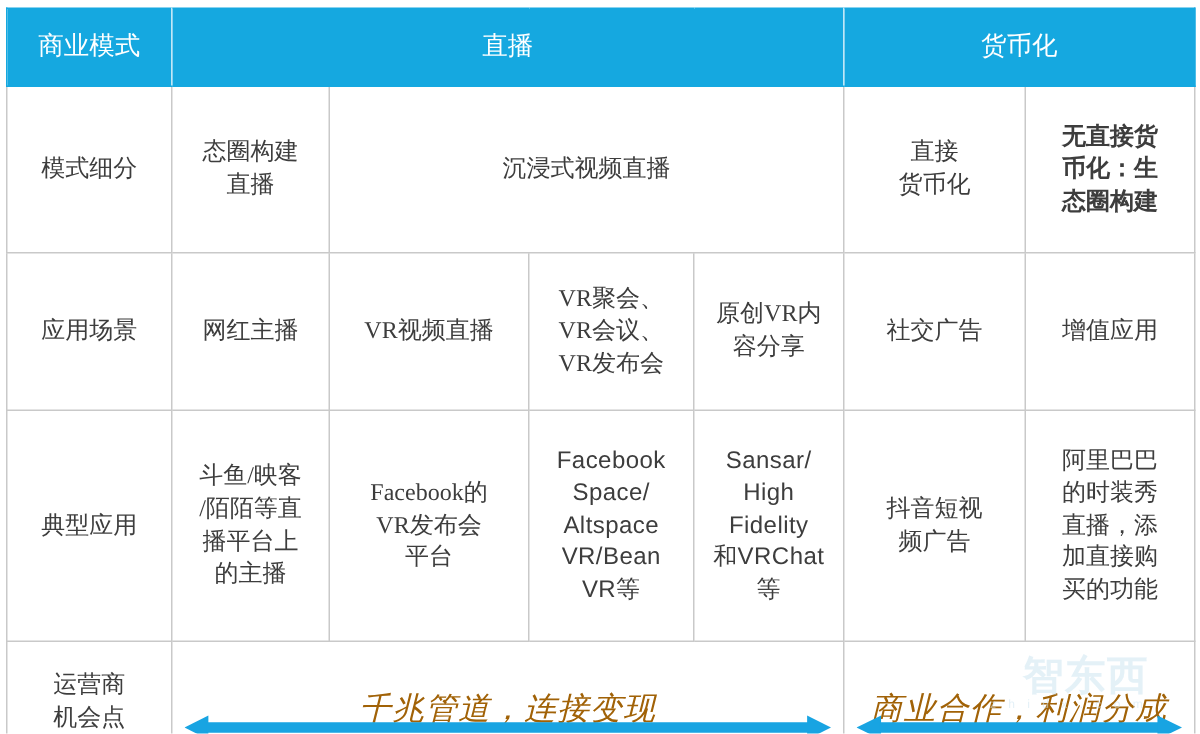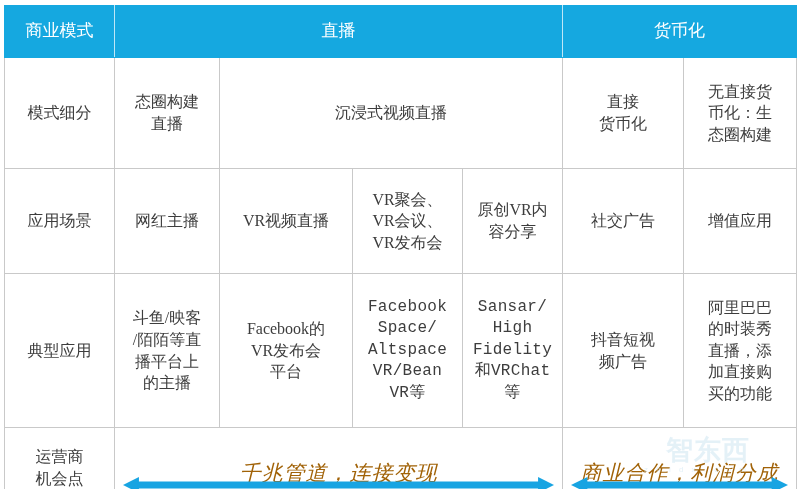--- a/index.html
+++ b/index.html
@@ -71,21 +71,21 @@
 
   tr.r-mode td   { height: 106px; }
   tr.r-scene td  { height: 100px; }
   tr.r-app td    { height: 149px; }
   tr.r-oppo td   { height: 76px; }
   td.multi-narrow {
     text-align: left;
     padding-left: 8px;
   }
   td.mono-ish {
-    font-family: Liberation Mono, monospace;
+    font-family: Liberation Sans, sans-serif;
     letter-spacing: 0.3px;
   }
 
   
   td.oppo-cell {
     position: relative;
     padding: 0;
     vertical-align: top;
   }
   .oppo-text {
@@ -102,21 +102,21 @@
     left: 8px;
     right: 8px;
     bottom: 14px;
     height: 18px;
   }
   .arrow-box svg { display: block; width: 100%; height: 18px; }
 
   
   #watermark {
     position: absolute;
-    right: 28px;
+    right: 12px;
     bottom: 8px;
     width: 128px;
     height: 46px;
     pointer-events: none;
     opacity: 0.55;
   }
   #watermark .wm-main {
     font-family: "Liberation Sans", "DejaVu Sans", sans-serif;
     font-size: 27px;
     font-weight: bold;
@@ -156,21 +156,21 @@
         <td colspan="2">货币化</td>
       </tr>
 
       <tr class="r-mode">
         <td class="row-label">模式细分</td>
         <td class="multi-narrow" style="white-space: pre-line;">态圈构建
 直播</td>
         <td colspan="3">沉浸式视频直播</td>
         <td class="multi-narrow" style="white-space: pre-line;">直接
 货币化</td>
-        <td class="multi-narrow" style="white-space: pre-line;">无直接货
+        <td class="multi-narrow" style="white-space: pre-line; font-weight: bold;">无直接货
 币化：生
 态圈构建</td>
       </tr>
 
       <tr class="r-scene">
         <td class="row-label">应用场景</td>
         <td>网红主播</td>
         <td>VR视频直播</td>
         <td class="multi-narrow" style="white-space: pre-line;">VR聚会、
 VR会议、

